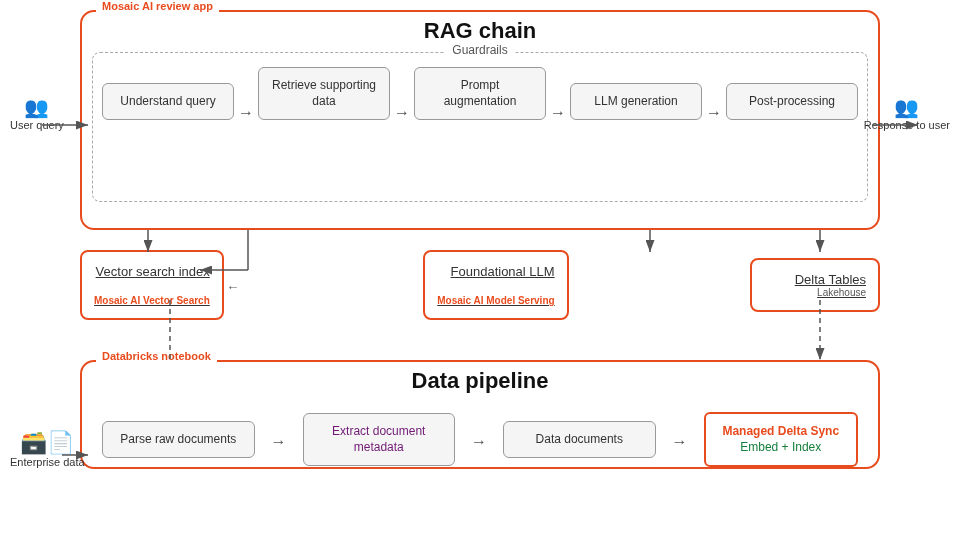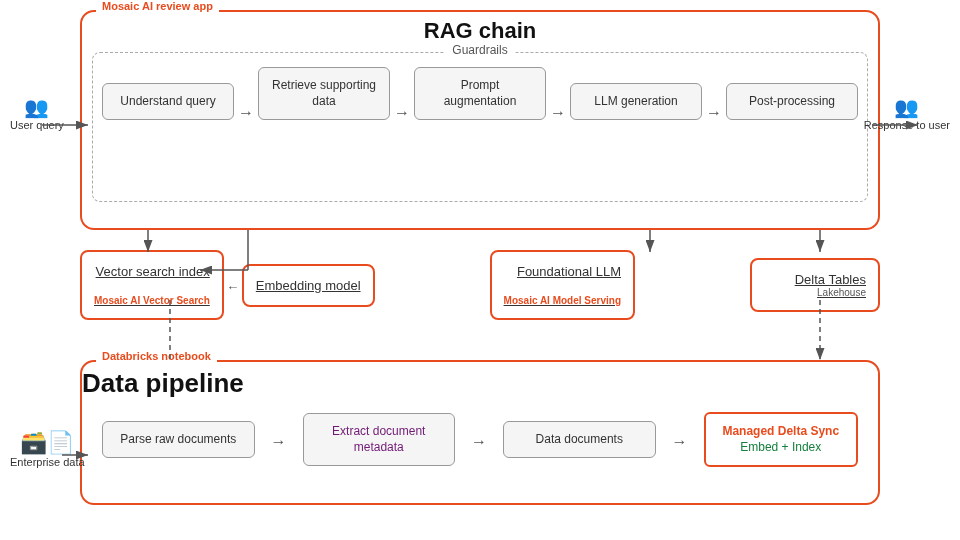--- a/index.html
+++ b/index.html
@@ -178,42 +178,43 @@
       font-size: 10px;
       color: #555;
     }
 
     
     .pipeline-section {
       position: absolute;
       top: 360px;
       left: 80px;
       right: 80px;
-      height: 145px;
+      height: 109px;
       border: 2px solid #e84c1e;
       border-radius: 14px;
       background: transparent;
     }
 
     .pipeline-label {
       position: absolute;
       top: -12px;
       left: 14px;
       background: #fff;
       padding: 0 6px;
       font-size: 11px;
       color: #e84c1e;
       font-weight: 600;
     }
 
     .pipeline-title {
       position: absolute;
       top: 6px;
       left: 0; right: 0;
-      font-size: 26px;
+      text-align: center;
+      font-size: 22px;
       font-weight: 700;
       color: #111;
     }
 
     .pipeline-boxes {
       position: absolute;
       top: 50px;
       left: 20px;
       right: 20px;
       display: flex;
@@ -304,23 +305,20 @@
     <span class="person-icon">👥</span>
     <span>Response to user</span>
   </div>
 
   <div class="middle-row">
     <div class="middle-box">
       <div>Vector search index</div>
       <div class="mosaic-label-small">Mosaic AI Vector Search</div>
     </div>
     <span style="display:inline-block;width:18px;text-align:center;color:#555;font-size:13px;">←</span>
-    <div class="middle-box">
-      <div>Embedding model</div>
-    </div>
     <div class="middle-spacer"></div>
     <div class="middle-box">
       <div>Foundational LLM</div>
       <div class="mosaic-label-small">Mosaic AI Model Serving</div>
     </div>
     <div class="middle-spacer"></div>
     <div class="middle-box">
       <div>Delta Tables</div>
       <div class="lakehouse-label">Lakehouse</div>
     </div>

